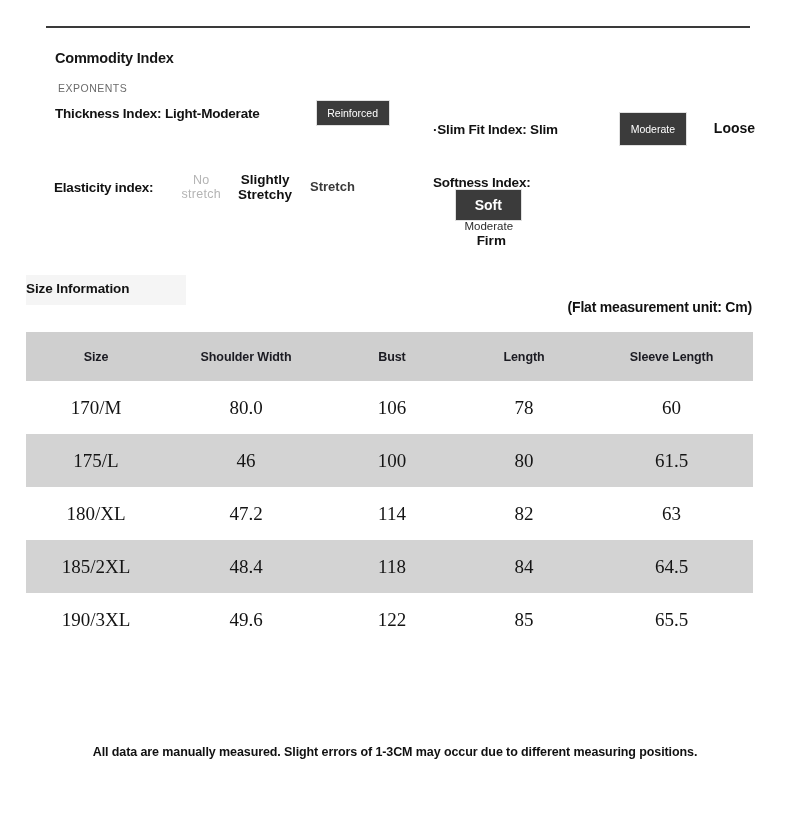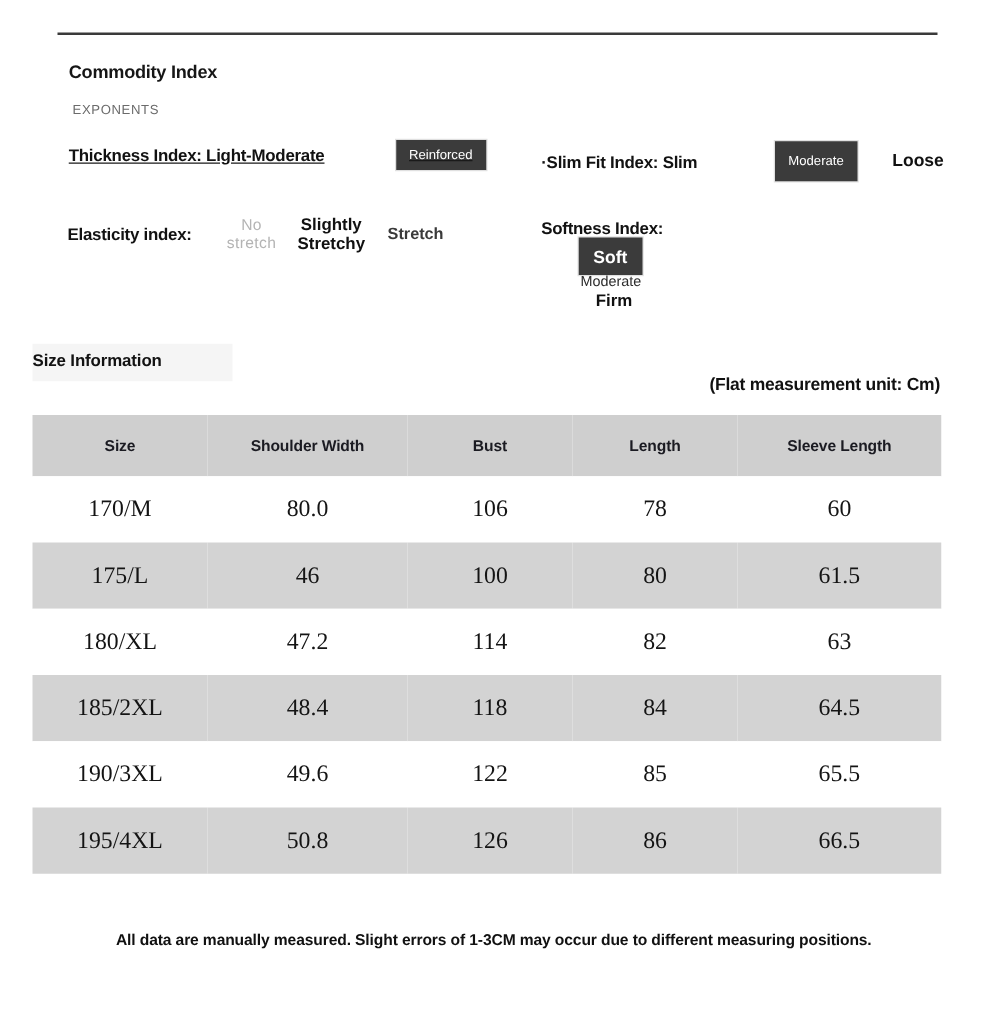--- a/index.html
+++ b/index.html
@@ -45,21 +45,21 @@
     letter-spacing: 0.5px;
     color: #6b6b6b;
   }
 
   
   .idx-row {
     position: absolute;
     display: flex;
     align-items: center;
   }
-  .idx-row.r1-left  { left: 55px;  top: 112px; text-decoration: underline; }
+  .idx-row.r1-left  { left: 55px;  top: 101px; }
   .idx-row.r1-right { left: 433px; top: 113px; }
   .idx-row.r2-left  { left: 54px;  top: 172px; }
   .idx-row.r2-right { left: 433px; top: 175px; flex-direction: column; }
 
   .idx-label {
     font-size: 13.5px;
     font-weight: 700;
     color: #121212;
     letter-spacing: -0.2px;
     white-space: nowrap;
@@ -77,21 +77,21 @@
     width: 72px; height: 24px;
     font-size: 10.5px; font-weight: 500;
     margin-left: 57px;
   }
   .badge.moderate-fit {
     width: 66px; height: 32px;
     font-size: 10.5px; font-weight: 500;
     margin-left: 62px;
   }
   .badge.soft {
-    width: 51px; height: 30px;
+    width: 65px; height: 30px;
     font-size: 14px; font-weight: 700;
     margin-left: 13px;
   }
 
   .opt {
     white-space: nowrap;
     text-align: center;
     line-height: 1.12;
   }
   .opt-loose {
@@ -287,23 +287,16 @@
       <td>84</td>
       <td>64.5</td>
     </tr>
     <tr>
       <td>190/3XL</td>
       <td>49.6</td>
       <td>122</td>
       <td>85</td>
       <td>65.5</td>
     </tr>
-    <tr>
-      <td>195/4XL</td>
-      <td>50.8</td>
-      <td>126</td>
-      <td>86</td>
-      <td>66.5</td>
-    </tr>
   </tbody>
 </table>
 
 <div class="footer-note">All data are manually measured. Slight errors of 1-3CM may occur due to different measuring positions.</div>
 
 </body></html>

